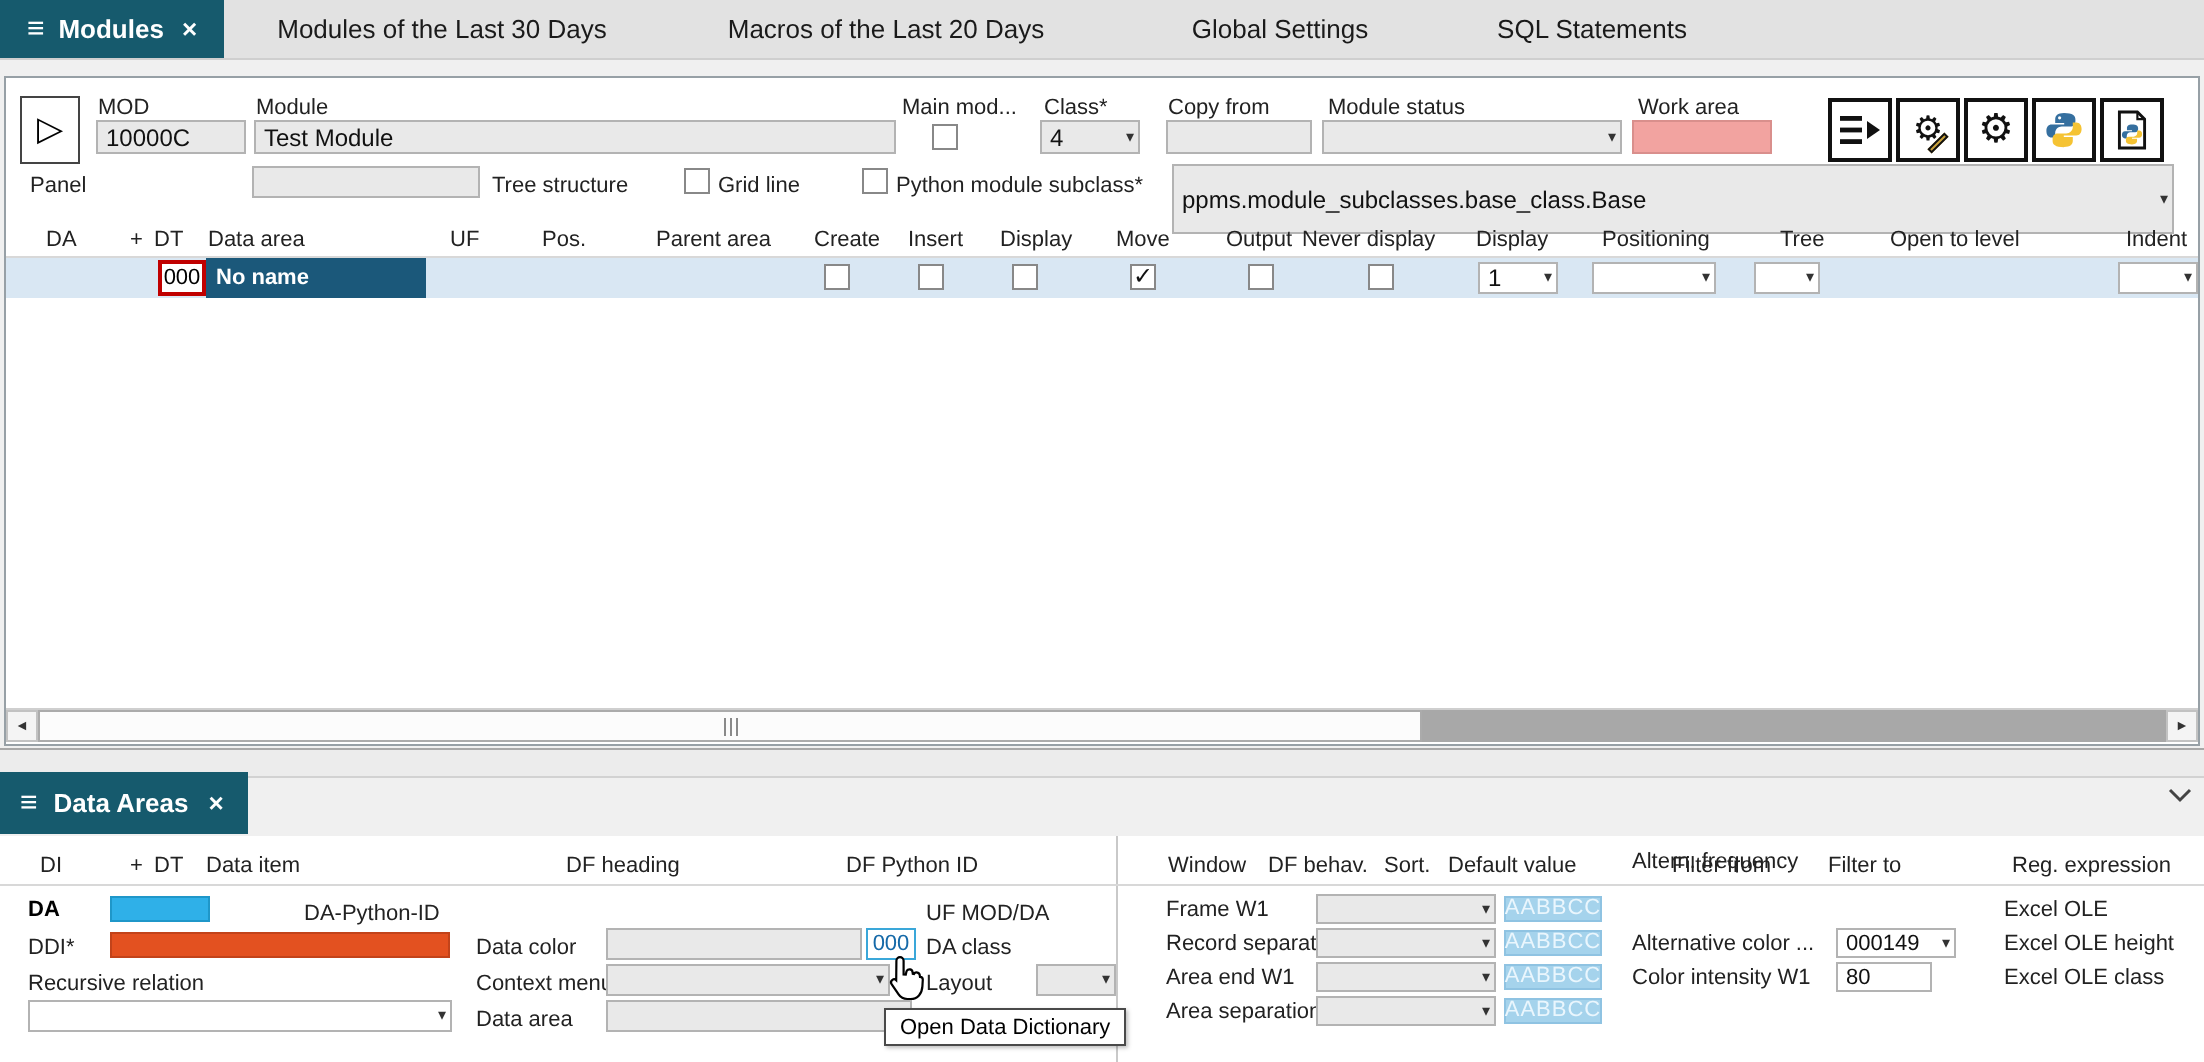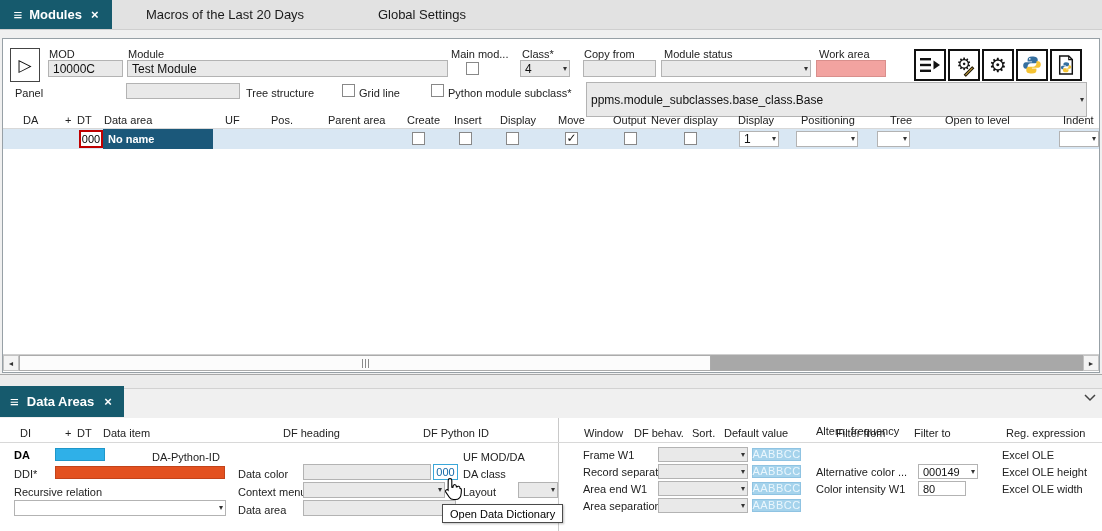--- a/index.html
+++ b/index.html
@@ -58,25 +58,31 @@
 <body>
 
 <div id="app">
 
   <div class="tabbar">
     <div class="tab tab-active">
       <span class="t-icon">≡</span>
       <span>Modules</span>
       <span class="t-close">×</span>
     </div>
+    <div class="tab" style="width:218px">
+      <span>Modules of the Last 30 Days</span>
+    </div>
     <div class="tab" style="width:226px">
       <span>Macros of the Last 20 Days</span>
     </div>
     <div class="tab" style="width:168px">
       <span>Global Settings</span>
+    </div>
+    <div class="tab" style="width:144px">
+      <span>SQL Statements</span>
     </div>
   </div>
 
   <div class="main-panel">
 
     <button class="run-btn">
       <span>▷</span>
     </button>
 
     <span class="lbl" style="left:46px;top:9px">MOD</span>
@@ -314,21 +320,21 @@
   <div class="fld sel" style="left:658px;top:481px;width:90px;height:15px">
     <span class="arr">▾</span>
   </div>
   <div class="swatch" style="left:752px;top:482px">
     <span>AABBCC</span>
   </div>
   <span class="lbl" style="left:816px;top:483px">Color intensity W1</span>
   <div class="fld white" style="left:918px;top:481px;width:48px;height:15px;font-size:11px">
     <span>80</span>
   </div>
-  <span class="lbl" style="left:1002px;top:483px">Excel OLE width</span>
+  <span class="lbl" style="left:1002px;top:483px">Excel OLE class</span>
 
   <span class="lbl" style="left:583px;top:500px">Area separation W1</span>
   <div class="fld sel" style="left:658px;top:498px;width:90px;height:15px">
     <span class="arr">▾</span>
   </div>
   <div class="swatch" style="left:752px;top:499px">
     <span>AABBCC</span>
   </div>
 
   <div class="tooltip">Open Data Dictionary</div>

